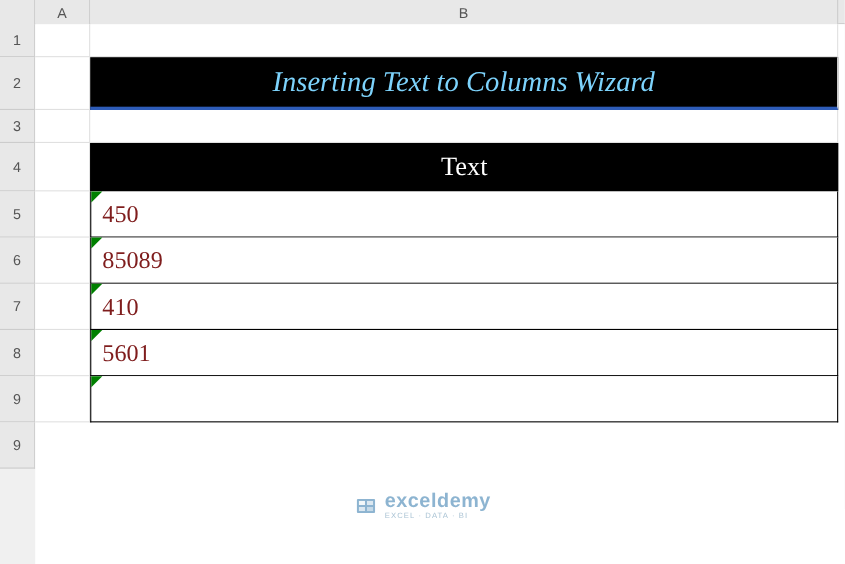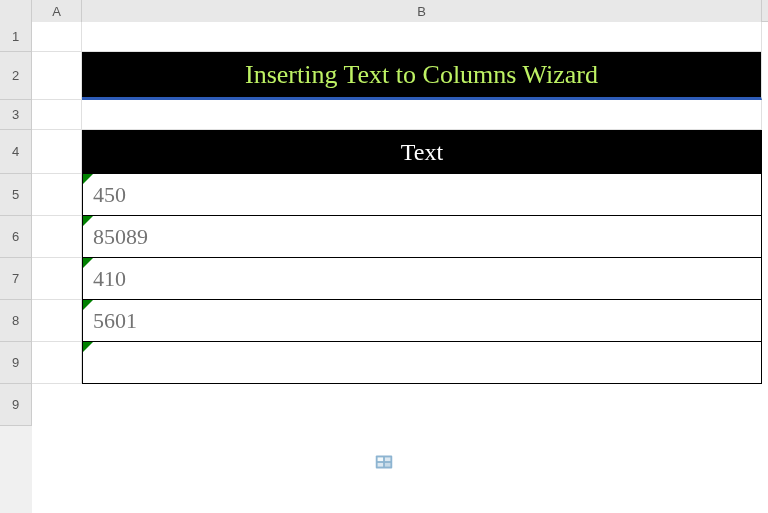--- a/index.html
+++ b/index.html
@@ -82,22 +82,23 @@
   
   .r1 { height: 30px; }
   .r2 { height: 48px; }
   .r3 { height: 30px; }
   .r4 { height: 44px; }
   .r5, .r6, .r7, .r8, .r9, .r10 { height: 42px; }
 
   
   .title-cell {
     background: #000000;
-    color: #bef264;
+    color: #7dd3fc;
     font-size: 26px;
+    font-style: italic;
     display: flex;
     align-items: center;
     justify-content: center;
     border-bottom: 3px solid #2e5cb8;
     font-family: "Comic Sans MS", cursive;
   }
 
   
   .header-cell {
     background: #000000;
@@ -106,21 +107,21 @@
     display: flex;
     align-items: center;
     justify-content: center;
     border: 1px solid #000;
     font-family: "Comic Sans MS", cursive;
   }
 
   
   .data-cell {
     background: #ffffff;
-    color: #737373;
+    color: #7f1d1d;
     font-size: 22px;
     padding: 6px 10px;
     border: 1px solid #000;
     border-top: none;
     display: flex;
     align-items: center;
     font-family: "Comic Sans MS", cursive;
     position: relative;
   }
 
@@ -242,15 +243,19 @@
   <div class="watermark">
     <span class="wm-icon">
       <svg width="22" height="22" viewBox="0 0 24 24">
         <rect x="3" y="5" width="18" height="14" rx="1" fill="#7aa8c9"></rect>
         <rect x="5" y="7" width="6" height="4" fill="#fff" opacity="0.9"></rect>
         <rect x="13" y="7" width="6" height="4" fill="#fff" opacity="0.7"></rect>
         <rect x="5" y="13" width="6" height="4" fill="#fff" opacity="0.7"></rect>
         <rect x="13" y="13" width="6" height="4" fill="#fff" opacity="0.5"></rect>
       </svg>
     </span>
+    <span class="wm-text">
+      <span class="wm-brand">exceldemy</span>
+      <span class="wm-sub">EXCEL · DATA · BI</span>
+    </span>
   </div>
 
 </div>
 
 </body></html>

